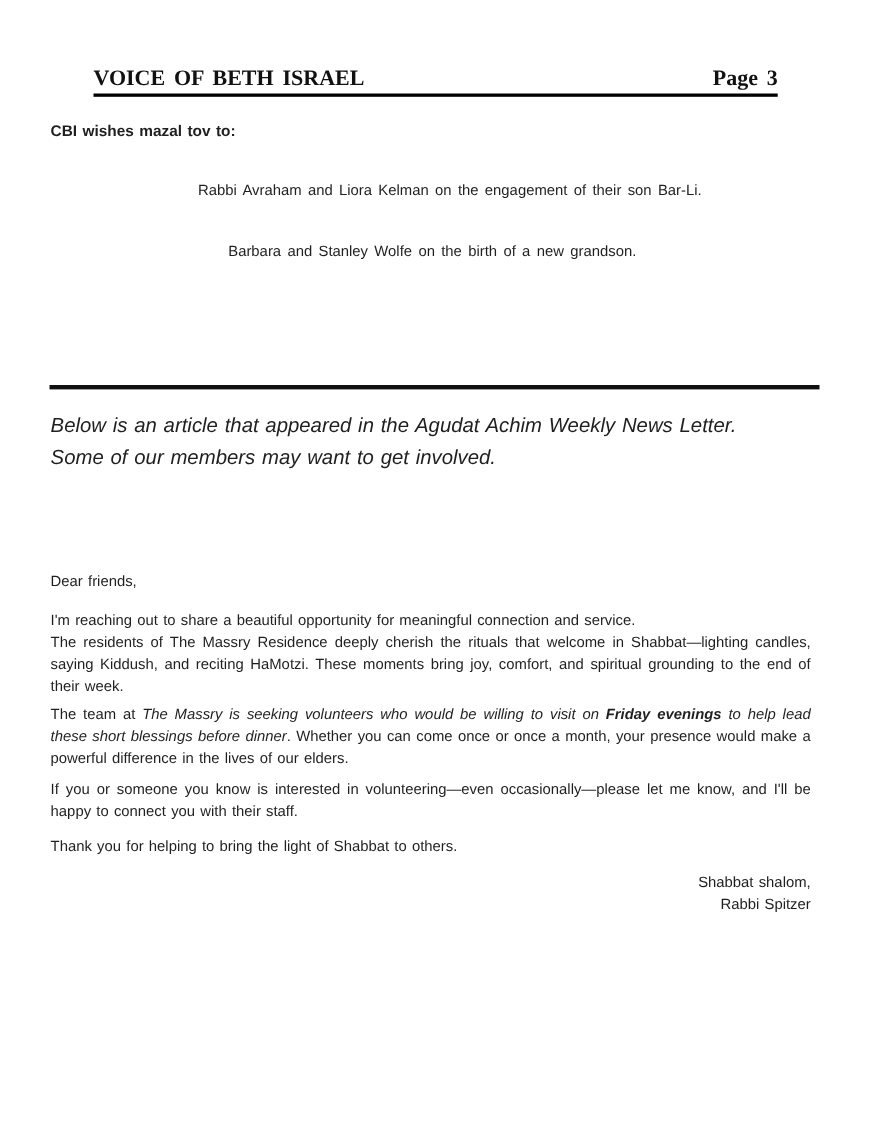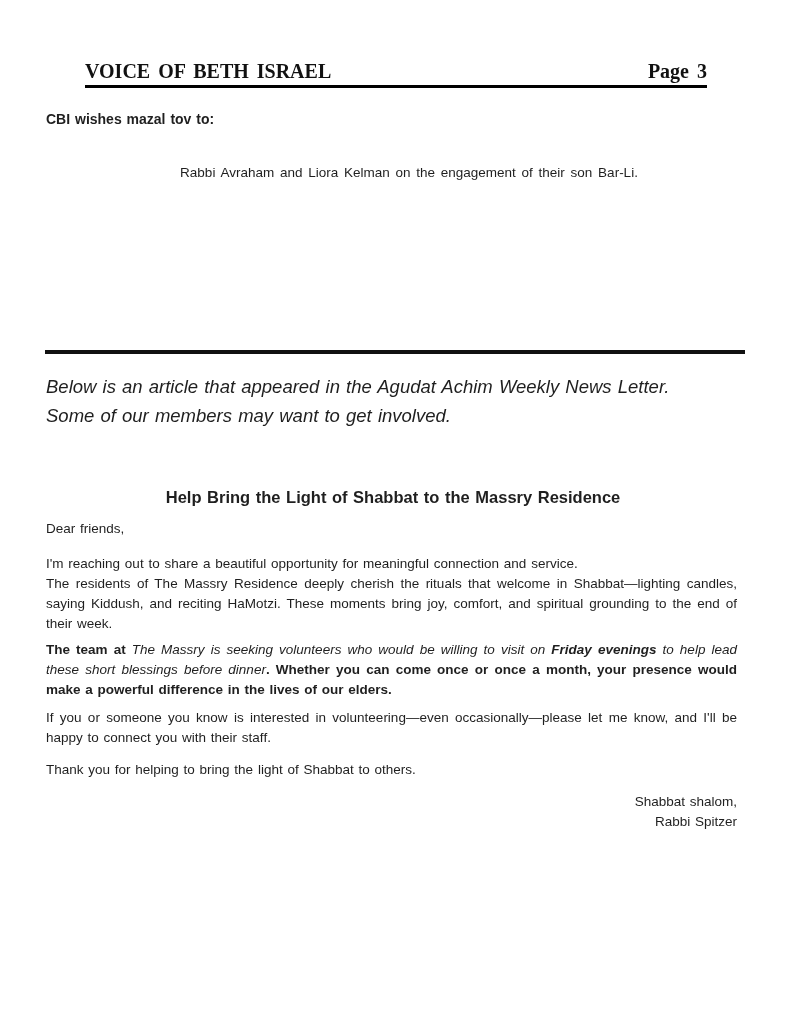--- a/index.html
+++ b/index.html
@@ -115,47 +115,47 @@
     margin: 0;
   }
   .salutation { margin-bottom: 15px !important; }
   .para-block { text-align: justify; }
   .para1 { margin-bottom: 6px !important; }
   .para2 { margin-bottom: 8px !important; }
   .para3 { margin-bottom: 12px !important; }
   .para4 { margin-bottom: 12px !important; text-align: left; }
   .closing, .signature { text-align: right; }
 
-  .seg-regular { font-style: normal; font-weight: bold; }
+  .seg-regular { font-style: normal; font-weight: normal; }
   .seg-italic { font-style: italic; }
   .seg-bold-italic { font-style: italic; font-weight: bold; }
 </style>
 </head>
 <body>
 
 <div class="page">
 
   <div class="header-row">
     <span>VOICE OF BETH ISRAEL</span>
     <span>Page 3</span>
   </div>
 
   <div class="cbi-heading">CBI wishes mazal tov to:</div>
 
   <div class="mazal-item-1">Rabbi Avraham and Liora Kelman on the engagement of their son Bar-Li.</div>
 
+  <div class="mazal-item-2">Barbara and Stanley Wolfe on the birth of a new grandson.</div>
 
   <div class="divider"></div>
 
   <div class="intro">
     <div>Below is an article that appeared in the Agudat Achim Weekly News Letter.</div>
     <div>Some of our members may want to get involved.</div>
   </div>
 
-  <div class="article-title">Help Bring the Light of Shabbat to the Massry Residence</div>
 
   <div class="article-body">
     <p class="salutation">Dear friends,</p>
 
     <p class="para-block para1">
       <span style="display:block">I'm reaching out to share a beautiful opportunity for meaningful connection and service.</span>
       <span>The residents of The Massry Residence deeply cherish the rituals that welcome in Shabbat—lighting candles, saying Kiddush, and reciting HaMotzi. These moments bring joy, comfort, and spiritual grounding to the end of their week.</span>
     </p>
 
     <p class="para-block para2"><span class="seg-regular">The team at </span><span class="seg-italic">The Massry is seeking volunteers who would be willing to visit on </span><span class="seg-bold-italic">Friday evenings</span><span class="seg-italic"> to help lead these short blessings before dinner</span><span class="seg-regular">. Whether you can come once or once a month, your presence would make a powerful difference in the lives of our elders.</span></p>

